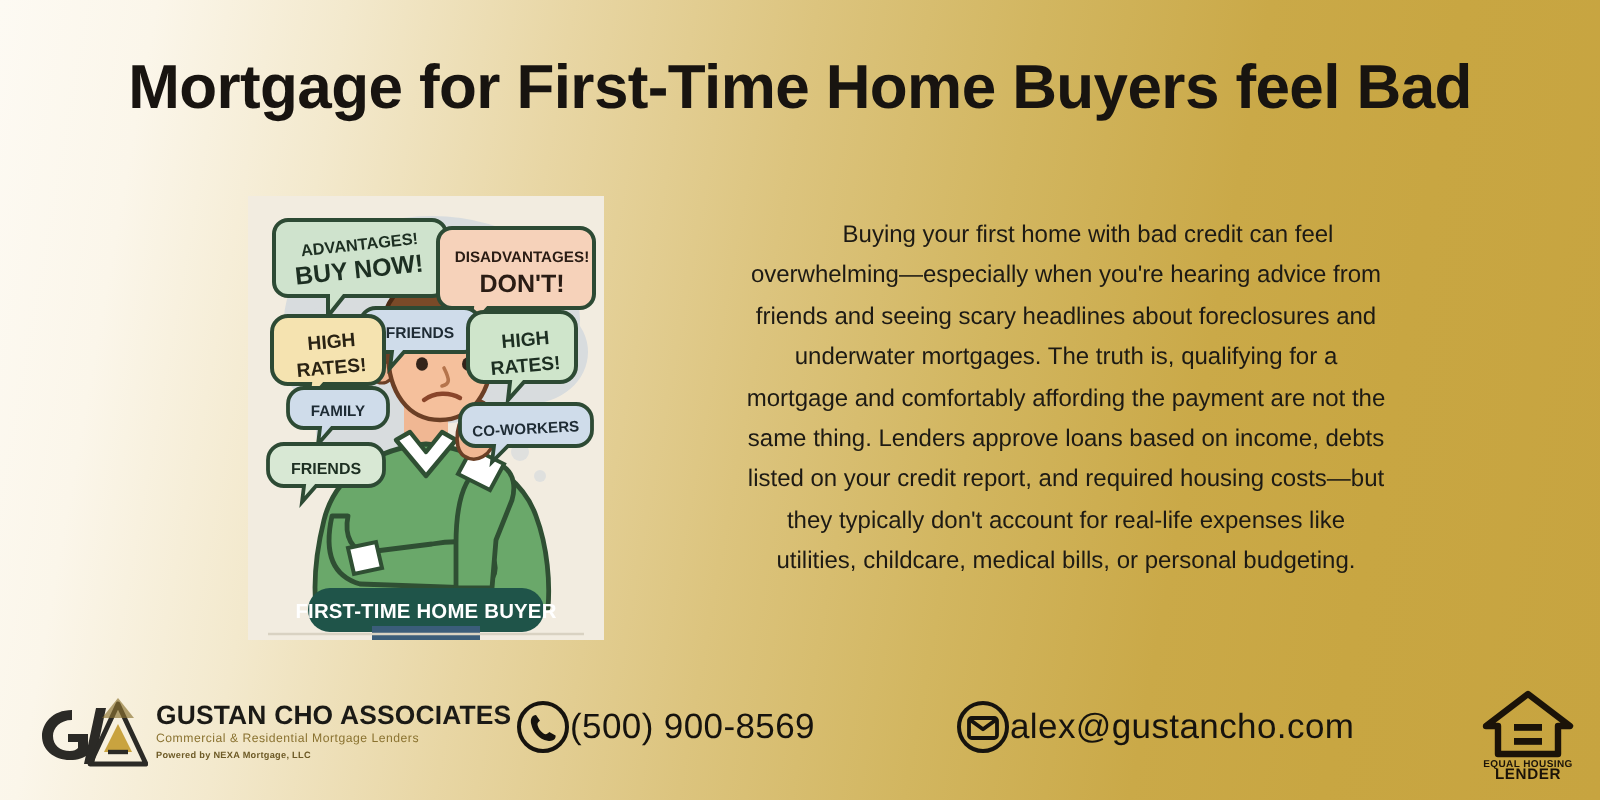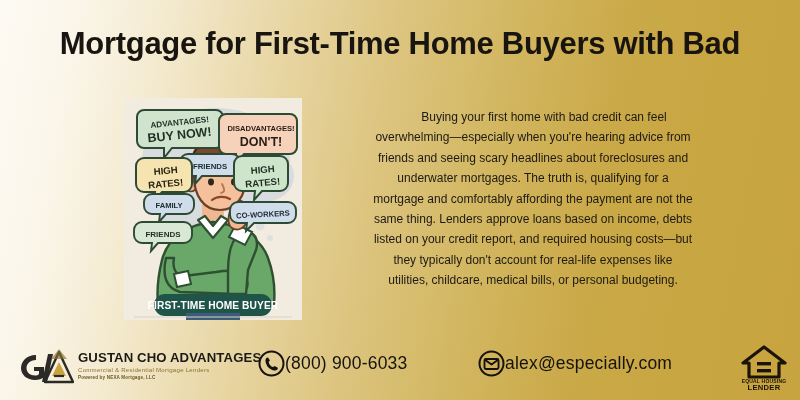--- a/index.html
+++ b/index.html
@@ -126,21 +126,21 @@
   .circ-icon { flex: 0 0 auto; }
 
   
   #ehl-block { left: 741px; top: 8px; justify-content: center; }
 </style>
 </head>
 <body>
 
 <div id="canvas">
 
-  <div id="title">Mortgage for First-Time Home Buyers with Bad</div>
+  <div id="title">Mortgage for First-Time Home Buyers feel Bad</div>
 
   <div id="illustration">
     <svg id="illus-svg" width="178" height="222" viewBox="0 0 178 222" xmlns="http://www.w3.org/2000/svg">
 
       <rect x="0" y="0" width="178" height="222" fill="#f2ece0"></rect>
 
       <g opacity="0.55">
         <ellipse cx="92" cy="62" rx="74" ry="52" fill="#c3cfdd"></ellipse>
         <ellipse cx="46" cy="80" rx="30" ry="26" fill="#c3cfdd"></ellipse>
         <ellipse cx="140" cy="78" rx="30" ry="26" fill="#c3cfdd"></ellipse>
@@ -261,43 +261,43 @@
 
         <path d="M30 8 L 24 36 L 29 36 L 35 8 Z" fill="#2b2a26"></path>
 
         <path d="M41 6 L 55 36 L 27 36 Z" fill="none" stroke="#2b2a26" stroke-width="2.4" stroke-linejoin="round"></path>
         <path d="M41 16 L 48 30 L 34 30 Z" fill="#c9a33f"></path>
         <path d="M36 30 L 46 30" stroke="#2b2a26" stroke-width="2.2"></path>
 
         <path d="M41 3 L 49 13 L 33 13 Z" fill="#8a7230" opacity="0.65"></path>
       </svg>
       <div id="logo-text">
-        <div id="logo-name">GUSTAN CHO ADVANTAGES</div>
+        <div id="logo-name">GUSTAN CHO ASSOCIATES</div>
         <div id="logo-tagline">Commercial &amp; Residential Mortgage Lenders</div>
         <div id="logo-powered">Powered by NEXA Mortgage, LLC</div>
       </div>
     </div>
 
     <div class="foot-item" id="phone-block">
       <svg class="circ-icon" width="27" height="27" viewBox="0 0 27 27" xmlns="http://www.w3.org/2000/svg">
         <circle cx="13.5" cy="13.5" r="12" fill="none" stroke="#16130e" stroke-width="2"></circle>
         <path d="M10 7.5 C 8 7.5, 7 9.5, 7.6 12 C 8.6 16.5, 11.5 19.5, 15.8 20.4
                  C 18.2 20.9, 20 19.8, 19.8 17.8 L 16.6 16 C 15.6 17.2, 14.8 17.4, 13.6 16.6
                  C 12.2 15.6, 11.2 14.2, 10.8 12.6 C 10.6 11.6, 11 11, 12 10.4 Z" fill="#16130e"></path>
       </svg>
-      <span class="contact-text">(800) 900-6033</span>
+      <span class="contact-text">(500) 900-8569</span>
     </div>
 
     <div class="foot-item" id="email-block">
       <svg class="circ-icon" width="27" height="27" viewBox="0 0 27 27" xmlns="http://www.w3.org/2000/svg">
         <circle cx="13.5" cy="13.5" r="12" fill="none" stroke="#16130e" stroke-width="2"></circle>
         <rect x="6.5" y="9" width="14" height="10" rx="1.4" fill="none" stroke="#16130e" stroke-width="1.9"></rect>
         <path d="M6.9 9.8 L 13.5 14.6 L 20.1 9.8" fill="none" stroke="#16130e" stroke-width="1.9" stroke-linecap="round" stroke-linejoin="round"></path>
       </svg>
-      <span class="contact-text">alex@especially.com</span>
+      <span class="contact-text">alex@gustancho.com</span>
     </div>
 
     <div class="foot-item" id="ehl-block">
       <svg width="46" height="46" viewBox="0 0 46 46" xmlns="http://www.w3.org/2000/svg">
 
         <path d="M23 3 L 44 19 L 38 19 L 38 33 L 8 33 L 8 19 L 2 19 Z" fill="none" stroke="#1b1308" stroke-width="3.2" stroke-linejoin="round"></path>
 
         <rect x="16" y="18" width="14" height="3.4" fill="#1b1308"></rect>
         <rect x="16" y="25" width="14" height="3.4" fill="#1b1308"></rect>
 

